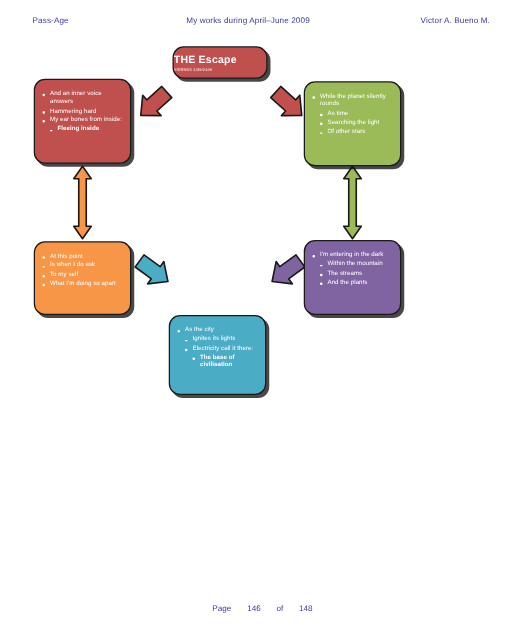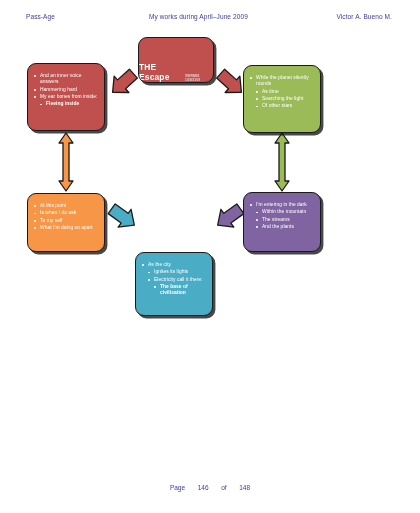--- a/index.html
+++ b/index.html
@@ -49,23 +49,23 @@
   }
   .node li:before{
     content:"";position:absolute;left:1px;top:2.3px;
     width:1.8px;height:1.8px;border-radius:50%;background:#ffffff;
   }
   .node ul ul{margin-left:6px;margin-top:.8px;}
   .node li.bold{font-weight:bold;}
 
   
   #node-title{
-    left:138px;top:7px;width:76px;height:46px;
+    left:138px;top:7px;width:76px;height:26px;
     background:#c0504d;
-    display:flex;flex-direction:row;align-items:flex-end;justify-content:center;
+    display:flex;flex-direction:column;align-items:flex-start;justify-content:center;
   }
   #node-title .t-main{
     font-size:8.4px;font-weight:bold;letter-spacing:.2px;color:#ffffff;
   }
   #node-title .t-sub{
     font-size:3.1px;font-weight:bold;letter-spacing:.15px;color:#f0cfce;
     margin-top:1.5px;
   }
 
   #node-red{left:27px;top:33px;width:78px;height:68px;background:#c0504d;padding:9px 6px 0 5px;}

